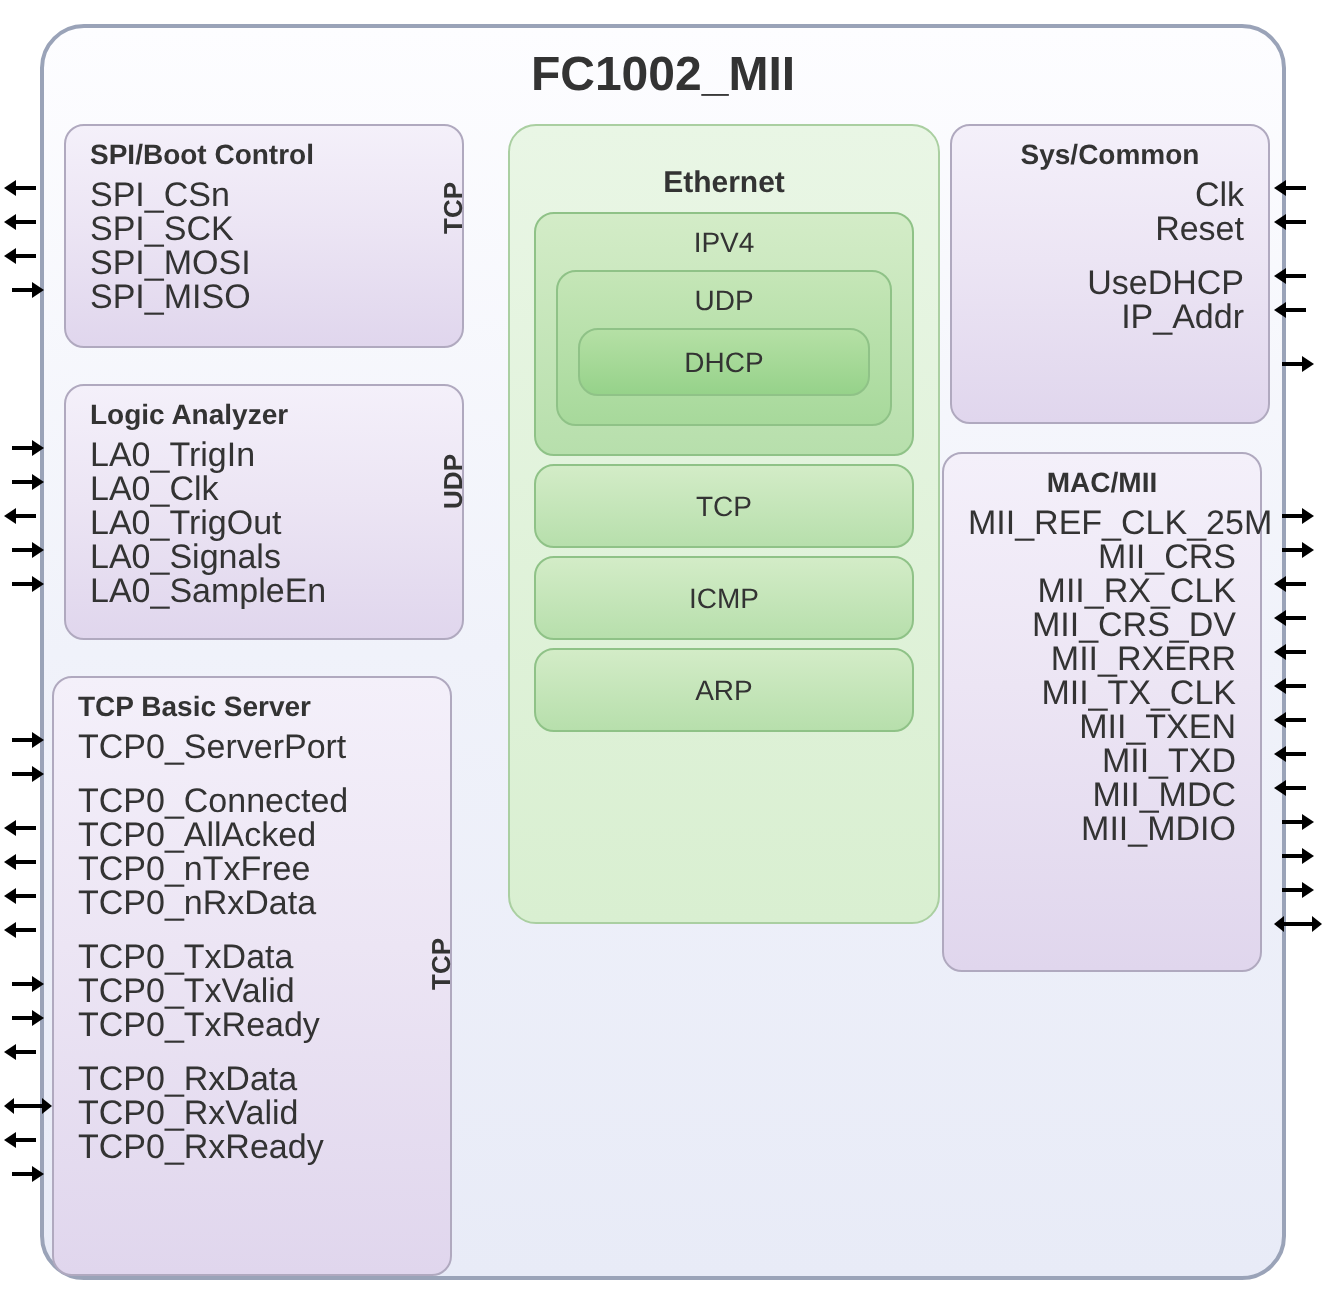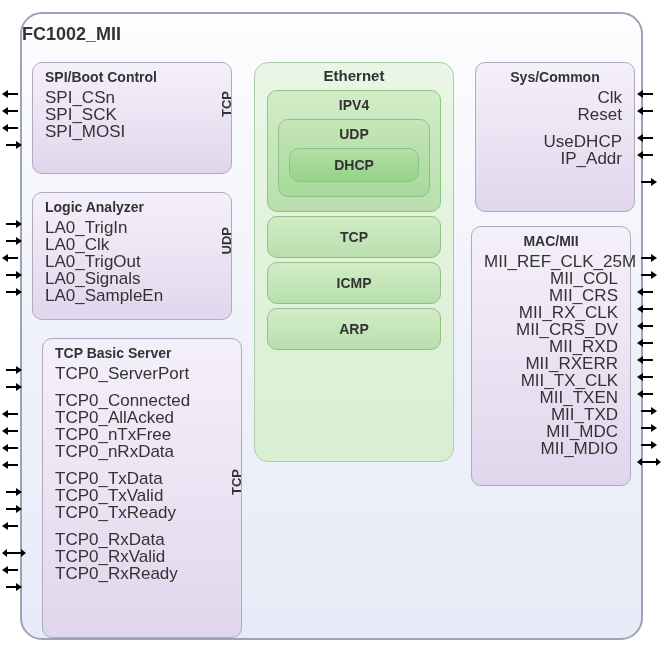--- a/index.html
+++ b/index.html
@@ -21,23 +21,23 @@
     width: 623px;
     height: 628px;
     border: 2px solid #9aa3b8;
     border-radius: 22px;
     background: linear-gradient(180deg, #fdfdff 0%, #f0f2fa 50%, #e8ebf7 100%);
     box-sizing: border-box;
   }
   .chip-title {
     position: absolute;
     left: 0; right: 0; top: 10px;
-    text-align: left;
+    text-align: center;
     font-weight: bold;
-    font-size: 18px;
+    font-size: 24px;
   }
 
   
   .blk {
     position: absolute;
     border-radius: 10px;
     border: 1px solid #b0a9bf;
     background: linear-gradient(180deg, #f4f0fa 0%, #ece5f4 45%, #e0d6ed 100%);
     box-sizing: border-box;
     padding: 6px 12px 8px 12px;
@@ -62,40 +62,40 @@
     transform: rotate(180deg);
     font-weight: bold;
     font-size: 13px;
   }
 
   
   .eth {
     position: absolute;
     left: 232px;
     top: 48px;
-    width: 200px;
+    width: 216px;
     height: 400px;
     border-radius: 14px;
     background: linear-gradient(180deg, #e9f6e5 0%, #d9efd1 100%);
     border: 1px solid #aacfa1;
     box-sizing: border-box;
-    padding: 4px 12px 12px 12px;
+    padding: 20px 12px 12px 12px;
   }
   .eth-title {
     text-align: center;
     font-weight: bold;
     font-size: 15px;
     margin-bottom: 6px;
   }
   .eth-box {
     border-radius: 10px;
     background: linear-gradient(180deg, #d3ecc7 0%, #b7dfac 100%);
     border: 1px solid #8fc287;
     text-align: center;
-    font-weight: bold;
+    font-weight: normal;
     font-size: 14px;
     box-sizing: border-box;
     margin-bottom: 4px;
   }
   .eth-outer {
     padding: 6px 10px 10px 10px;
   }
   .eth-inner {
     margin-top: 6px;
     padding: 6px 10px 10px 10px;
@@ -187,33 +187,34 @@
 
 <div class="chip">
   <div class="chip-title">FC1002_MII</div>
 
   <div id="blk-spi" class="blk" style="left:10px; top:48px; width:200px; height:112px;">
     <div class="blk-title">SPI/Boot Control</div>
     <div class="vtag" style="top:28px;">TCP</div>
   <div class="sig">SPI_CSn</div>
       <div class="sig">SPI_SCK</div>
       <div class="sig">SPI_MOSI</div>
+      <div class="sig">SPI_MISO</div>
     </div>
 
   <div id="blk-la" class="blk" style="left:10px; top:178px; width:200px; height:128px;">
     <div class="blk-title">Logic Analyzer</div>
     <div class="vtag" style="top:34px;">UDP</div>
   <div class="sig">LA0_TrigIn</div>
       <div class="sig">LA0_Clk</div>
       <div class="sig">LA0_TrigOut</div>
       <div class="sig">LA0_Signals</div>
       <div class="sig">LA0_SampleEn</div>
     </div>
 
-  <div id="blk-tcp" class="blk" style="left:20px; top:324px; width:200px; height:300px;">
+  <div id="blk-tcp" class="blk" style="left:4px; top:324px; width:200px; height:300px;">
     <div class="blk-title">TCP Basic Server</div>
     <div class="vtag" style="top:130px;">TCP</div>
       <div class="sig">TCP0_ServerPort</div>
       <div class="gap"></div>
       <div class="sig">TCP0_Connected</div>
       <div class="sig">TCP0_AllAcked</div>
       <div class="sig">TCP0_nTxFree</div>
       <div class="sig">TCP0_nRxData</div>
       <div class="gap"></div>
       <div class="sig">TCP0_TxData</div>
@@ -247,25 +248,23 @@
       <div class="sig">Reset</div>
       <div class="gap"></div>
       <div class="sig">UseDHCP</div>
       <div class="sig">IP_Addr</div>
       <div class="gap"></div>
     </div>
 
   <div id="blk-mac" class="blk blk-right" style="right:10px; top:212px; width:160px; height:260px;">
     <div class="blk-title">MAC/MII</div>
   <div class="sig">MII_REF_CLK_25M</div>
-      <div class="sig">MII_COL</div>
       <div class="sig">MII_CRS</div>
       <div class="sig">MII_RX_CLK</div>
       <div class="sig">MII_CRS_DV</div>
-      <div class="sig">MII_RXD</div>
       <div class="sig">MII_RXERR</div>
       <div class="sig">MII_TX_CLK</div>
       <div class="sig">MII_TXEN</div>
       <div class="sig">MII_TXD</div>
       <div class="sig">MII_MDC</div>
       <div class="sig">MII_MDIO</div>
     </div>
 
 </div>
 

